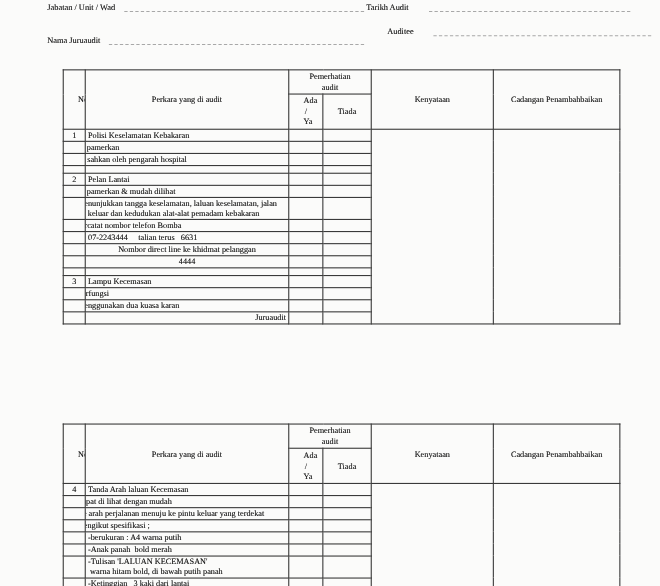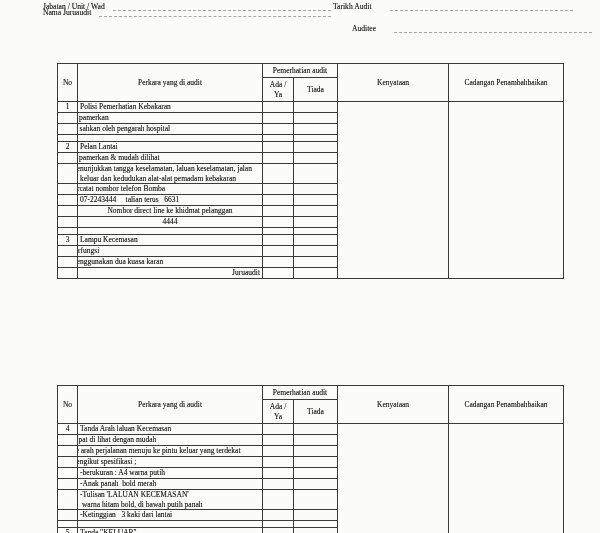--- a/index.html
+++ b/index.html
@@ -19,21 +19,21 @@
 
   
   .sec-title{position:absolute;left:78px;top:42px;font-size:8px;letter-spacing:.2px;white-space:pre;font-weight:600;color:#222;}
 
   
   table.audit{position:absolute;left:57px;border-collapse:collapse;table-layout:fixed;width:506px;}
   table.audit th,table.audit td{
     border:1px solid #3a3a3a;padding:0 2px;font-size:7.5px;line-height:9.5px;
     font-weight:normal;vertical-align:top;overflow:hidden;
   }
-  table.audit thead th{text-align:center;vertical-align:middle;padding:1px 1px;font-family:Liberation Serif, serif;}
+  table.audit thead th{text-align:center;vertical-align:middle;padding:1px 13px;font-family:Liberation Serif, serif;}
   th.h-pem{height:11px;}
   th.h-ada{white-space:pre-line;height:21px;}
   td.c-no{text-align:center;height:10px;}
   td.c-per{height:10px;}
   td.c-ada,td.c-tia{height:10px;}
   tr.spacer td{height:6px;}
   .st-item{padding-left:4px;}
   .st-sub{padding-left:36px;text-indent:-18px;}
   .st-dash{padding-left:44px;white-space:pre-wrap;}
   .st-indent2{padding-left:58px;white-space:pre;}
@@ -49,21 +49,21 @@
 <div class="scan">
 
   <div class="ffield" style="left:43px;top:2px;width:288px;">
     <span class="lbl">Jabatan / Unit / Wad</span>
     <span class="line" style="flex:1;margin-left:8px;"></span>
   </div>
   <div class="ffield" style="left:333px;top:2px;width:240px;">
     <span class="lbl">Tarikh Audit</span>
     <span class="line" style="flex:1;margin-left:18px;"></span>
   </div>
-  <div class="ffield" style="left:43px;top:8px;width:288px;">
+  <div class="ffield" style="left:43px;top:32px;width:288px;">
     <span class="lbl">Nama Juruaudit</span>
     <span class="line" style="flex:1;margin-left:8px;"></span>
   </div>
   <div class="ffield" style="left:352px;top:24px;width:240px;">
     <span class="lbl">Auditee</span>
     <span class="line" style="flex:1;margin-left:18px;"></span>
   </div>
 
 
   <table class="audit t1">
@@ -85,21 +85,21 @@
       </tr>
       <tr>
         <th class="h-ada">Ada /
 Ya</th>
         <th>Tiada</th>
       </tr>
     </thead>
     <tbody>
         <tr>
           <td class="c-no">1</td>
-          <td class="c-per st-item">Polisi Pemerhatian Kebakaran</td>
+          <td class="c-per st-item">Polisi Keselamatan Kebakaran</td>
           <td class="c-ada"></td>
           <td class="c-tia"></td>
           <td class="c-ken" rowspan="16"></td>
           <td class="c-cad" rowspan="16"></td>
         </tr>
         <tr>
           <td class="c-no"></td>
           <td class="c-per st-sub">a)   Di pamerkan</td>
           <td class="c-ada"></td>
           <td class="c-tia"></td>

